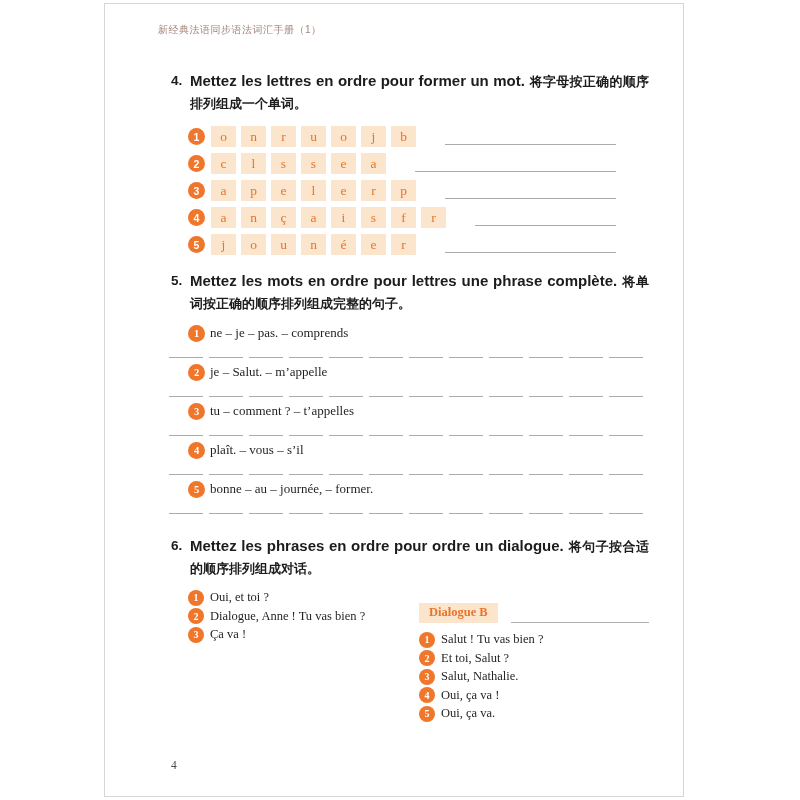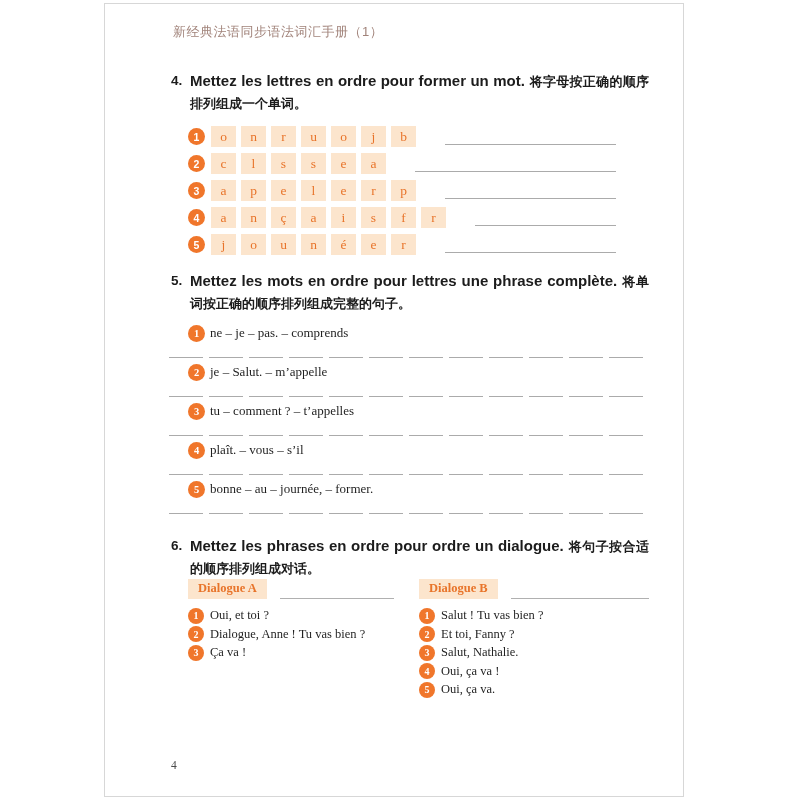--- a/index.html
+++ b/index.html
@@ -3,22 +3,22 @@
 <meta charset="utf-8">
 <style>
   * { margin:0; padding:0; box-sizing:border-box; }
   html,body { width:800px; height:800px; background:#ffffff; overflow:hidden;
               font-family:"Liberation Sans", sans-serif; }
   .canvas { position:relative; width:800px; height:800px; }
 
   .page { position:absolute; left:104px; top:3px; width:580px; height:794px;
           background:#ffffff; border:1px solid #d7d7d7; }
 
-  .running-header { position:absolute; left:68px; top:19px;
-          font-size:13px; letter-spacing:0.5px; color:#a1837a; }
+  .running-header { position:absolute; left:53px; top:19px;
+          font-size:10px; letter-spacing:0.5px; color:#a1837a; }
 
   
   .sec-heading { position:absolute; display:flex; width:478px; left:66px;
           color:#1c1c1c; line-height:21px; }
   .h-num  { flex:0 0 19px; font-weight:bold; font-size:13.5px; }
   .h-text { flex:1; text-align:justify; }
   .h-fr   { font-weight:bold; font-size:15px; }
   .h-zh   { font-weight:bold; font-size:13px; }
 
   
@@ -41,21 +41,21 @@
   .s5-text { display:flex; align-items:center; height:18px; padding-left:19px;
           font-family:"Liberation Serif", serif; font-size:13px; color:#1f1f1f; }
   .s5-text .num-circle { margin-right:5px; }
   .seg-line { height:1px; margin:15px 0 5px 0;
           background:repeating-linear-gradient(90deg,
              #ababab 0, #ababab 34px, transparent 34px, transparent 40px); }
 
   
   .dialogues { position:absolute; left:83px; top:577px; width:461px; display:flex; }
   .dlg-col-a { width:206px; margin-right:25px; }
-  .dlg-col-b { flex:1; }
+  .dlg-col-b { flex:1;margin-top:24px; }
   .dlg-label-row { display:flex; align-items:flex-end; height:18px; }
   .dlg-chip { background:#fce5cd; color:#e8742a; padding:2px 10px 3px 10px;
           font-family:"Liberation Serif", serif; font-weight:bold; font-size:12.5px; }
   .dlg-line { flex:1; border-bottom:1px solid #b0b0b0; margin-left:13px; height:16px; }
   .dlg-items { margin-top:9px; }
   .dlg-item { display:flex; align-items:center; height:15px; margin-bottom:3.5px;
           font-family:"Liberation Serif", serif; font-size:12.5px; color:#1f1f1f; }
   .dlg-item .num-circle { width:16px; height:16px; flex:0 0 16px;
           font-size:10px; margin-right:6px; }
 
@@ -176,24 +176,20 @@
         </div>
       </div>
 
     <div class="sec-heading" style="top:531px;">
       <span class="h-num">6.</span>
       <span class="h-text"><span class="h-fr">Mettez les phrases en ordre pour ordre un dialogue.</span> <span class="h-zh">将句子按合适的顺序排列组成对话。</span></span>
     </div>
 
     <div class="dialogues">
       <div class="dlg-col-a">
-        <div class="dlg-label-row">
-          <span class="dlg-chip">Dialogue A</span>
-          <span class="dlg-line"></span>
-        </div>
         <div class="dlg-items">
             <div class="dlg-item">
               <span class="num-circle">1</span>
               <span>Oui, et toi ?</span>
             </div>
             <div class="dlg-item">
               <span class="num-circle">2</span>
               <span>Dialogue, Anne ! Tu vas bien ?</span>
             </div>
             <div class="dlg-item">
@@ -207,21 +203,21 @@
           <span class="dlg-chip">Dialogue B</span>
           <span class="dlg-line"></span>
         </div>
         <div class="dlg-items">
             <div class="dlg-item">
               <span class="num-circle">1</span>
               <span>Salut ! Tu vas bien ?</span>
             </div>
             <div class="dlg-item">
               <span class="num-circle">2</span>
-              <span>Et toi, Fanny ?</span>
+              <span>Et toi, Salut ?</span>
             </div>
             <div class="dlg-item">
               <span class="num-circle">3</span>
               <span>Salut, Nathalie.</span>
             </div>
             <div class="dlg-item">
               <span class="num-circle">4</span>
               <span>Oui, ça va !</span>
             </div>
             <div class="dlg-item">

